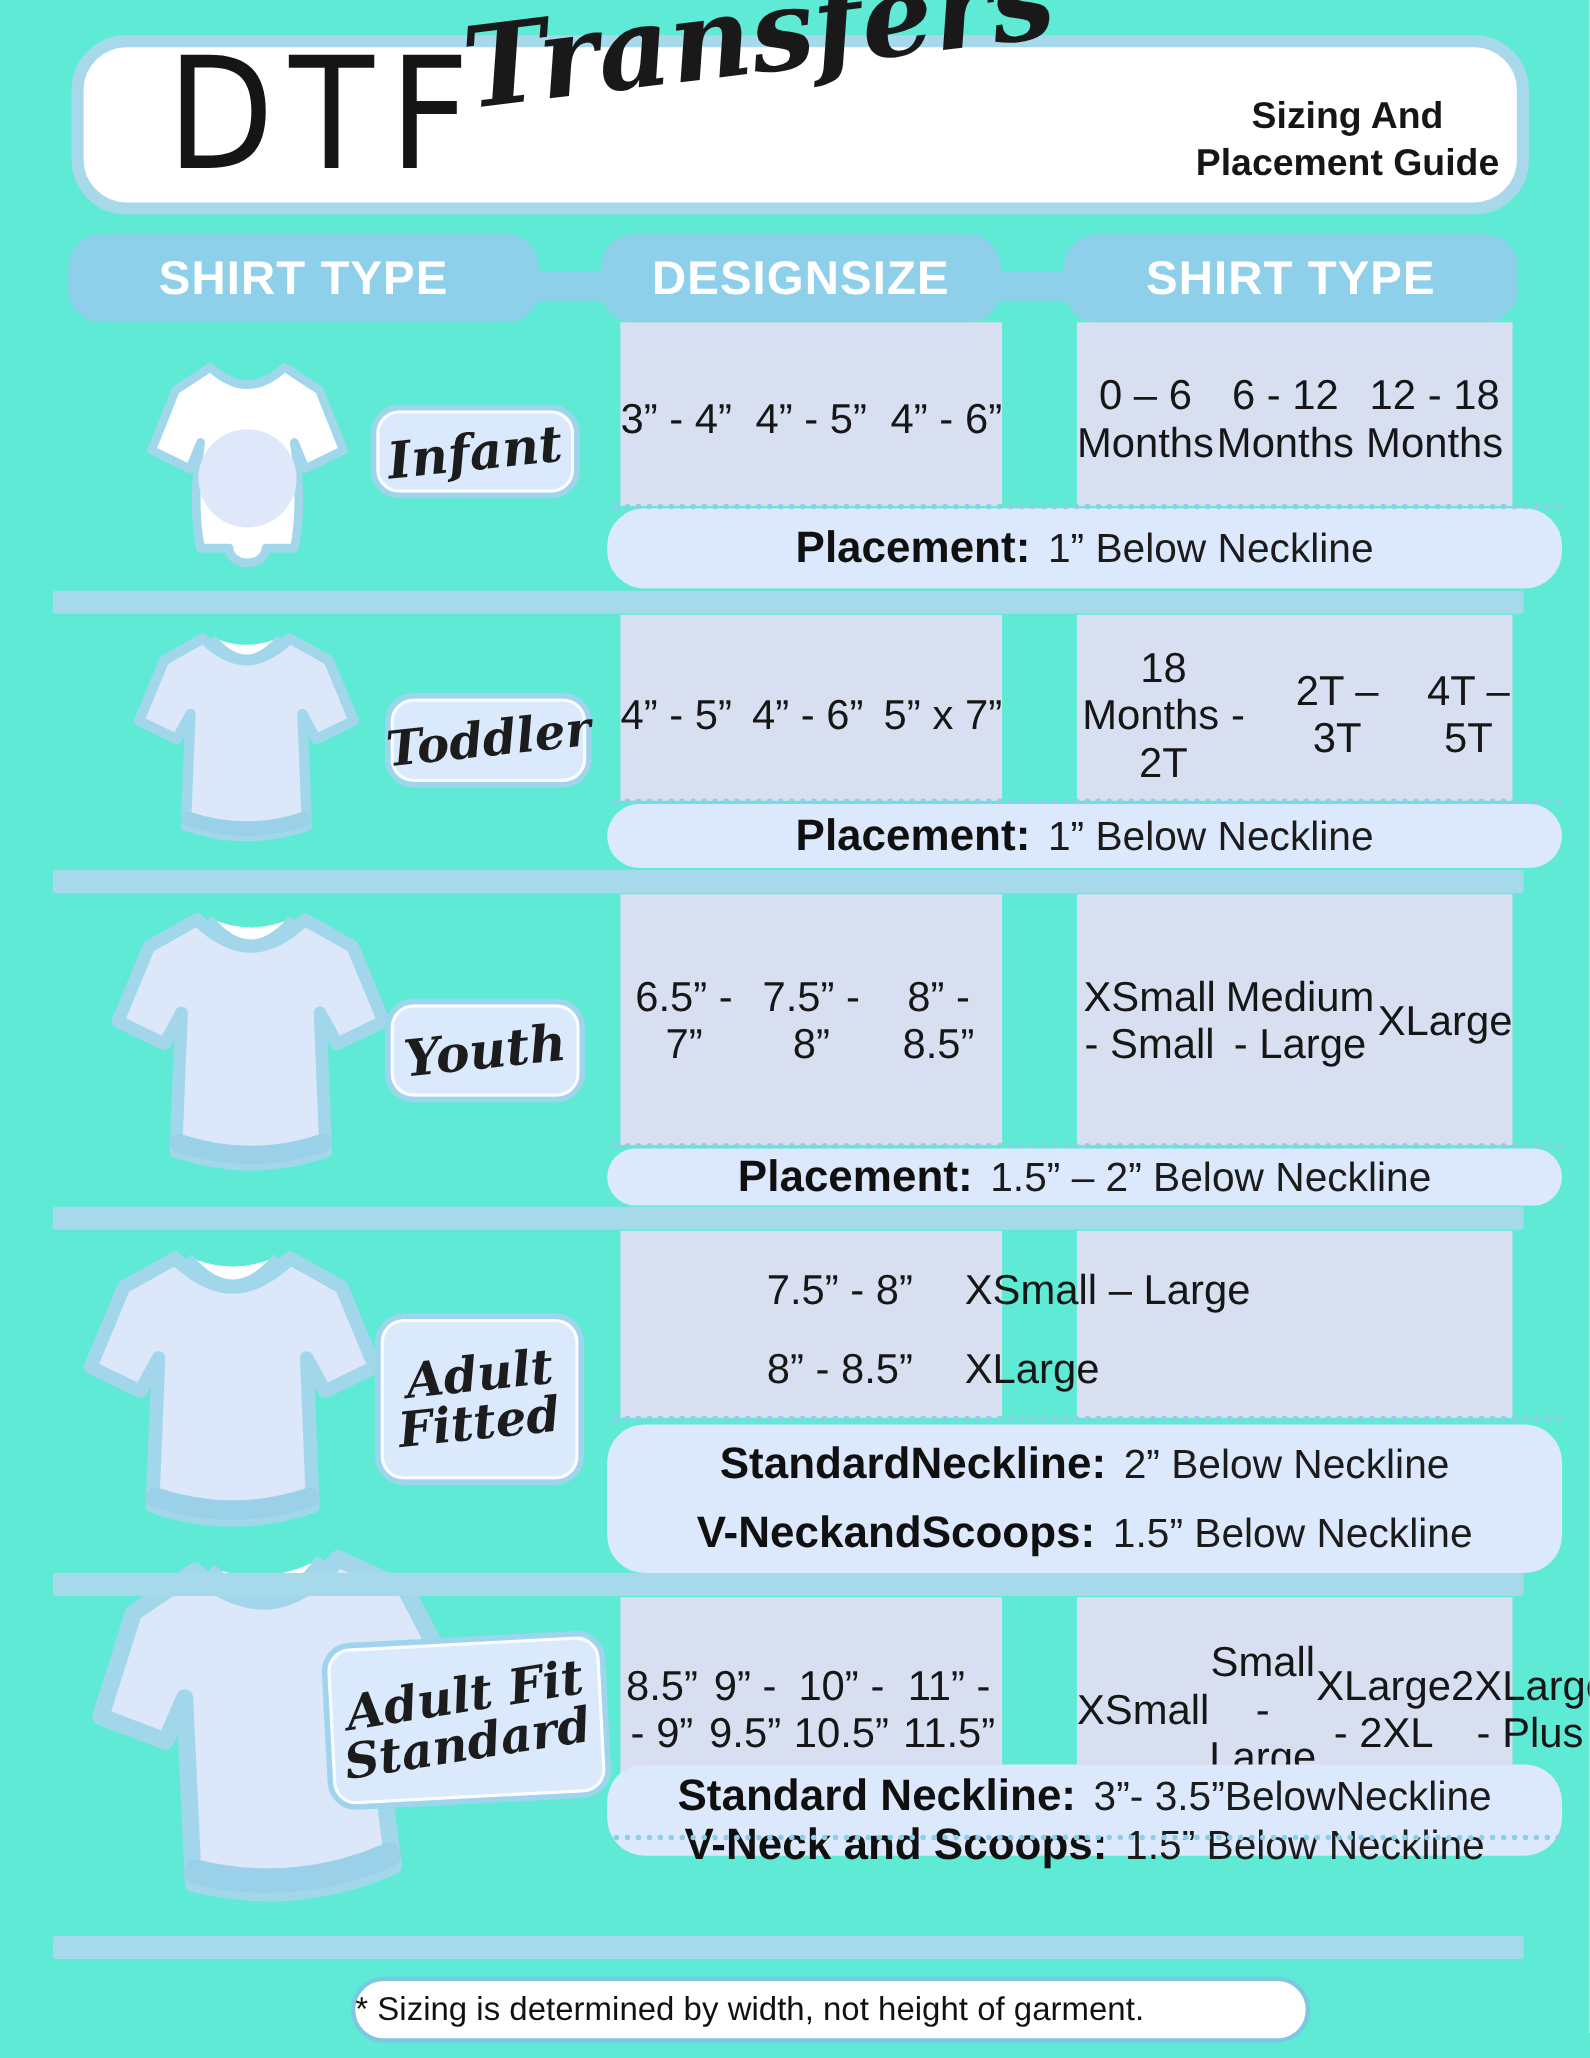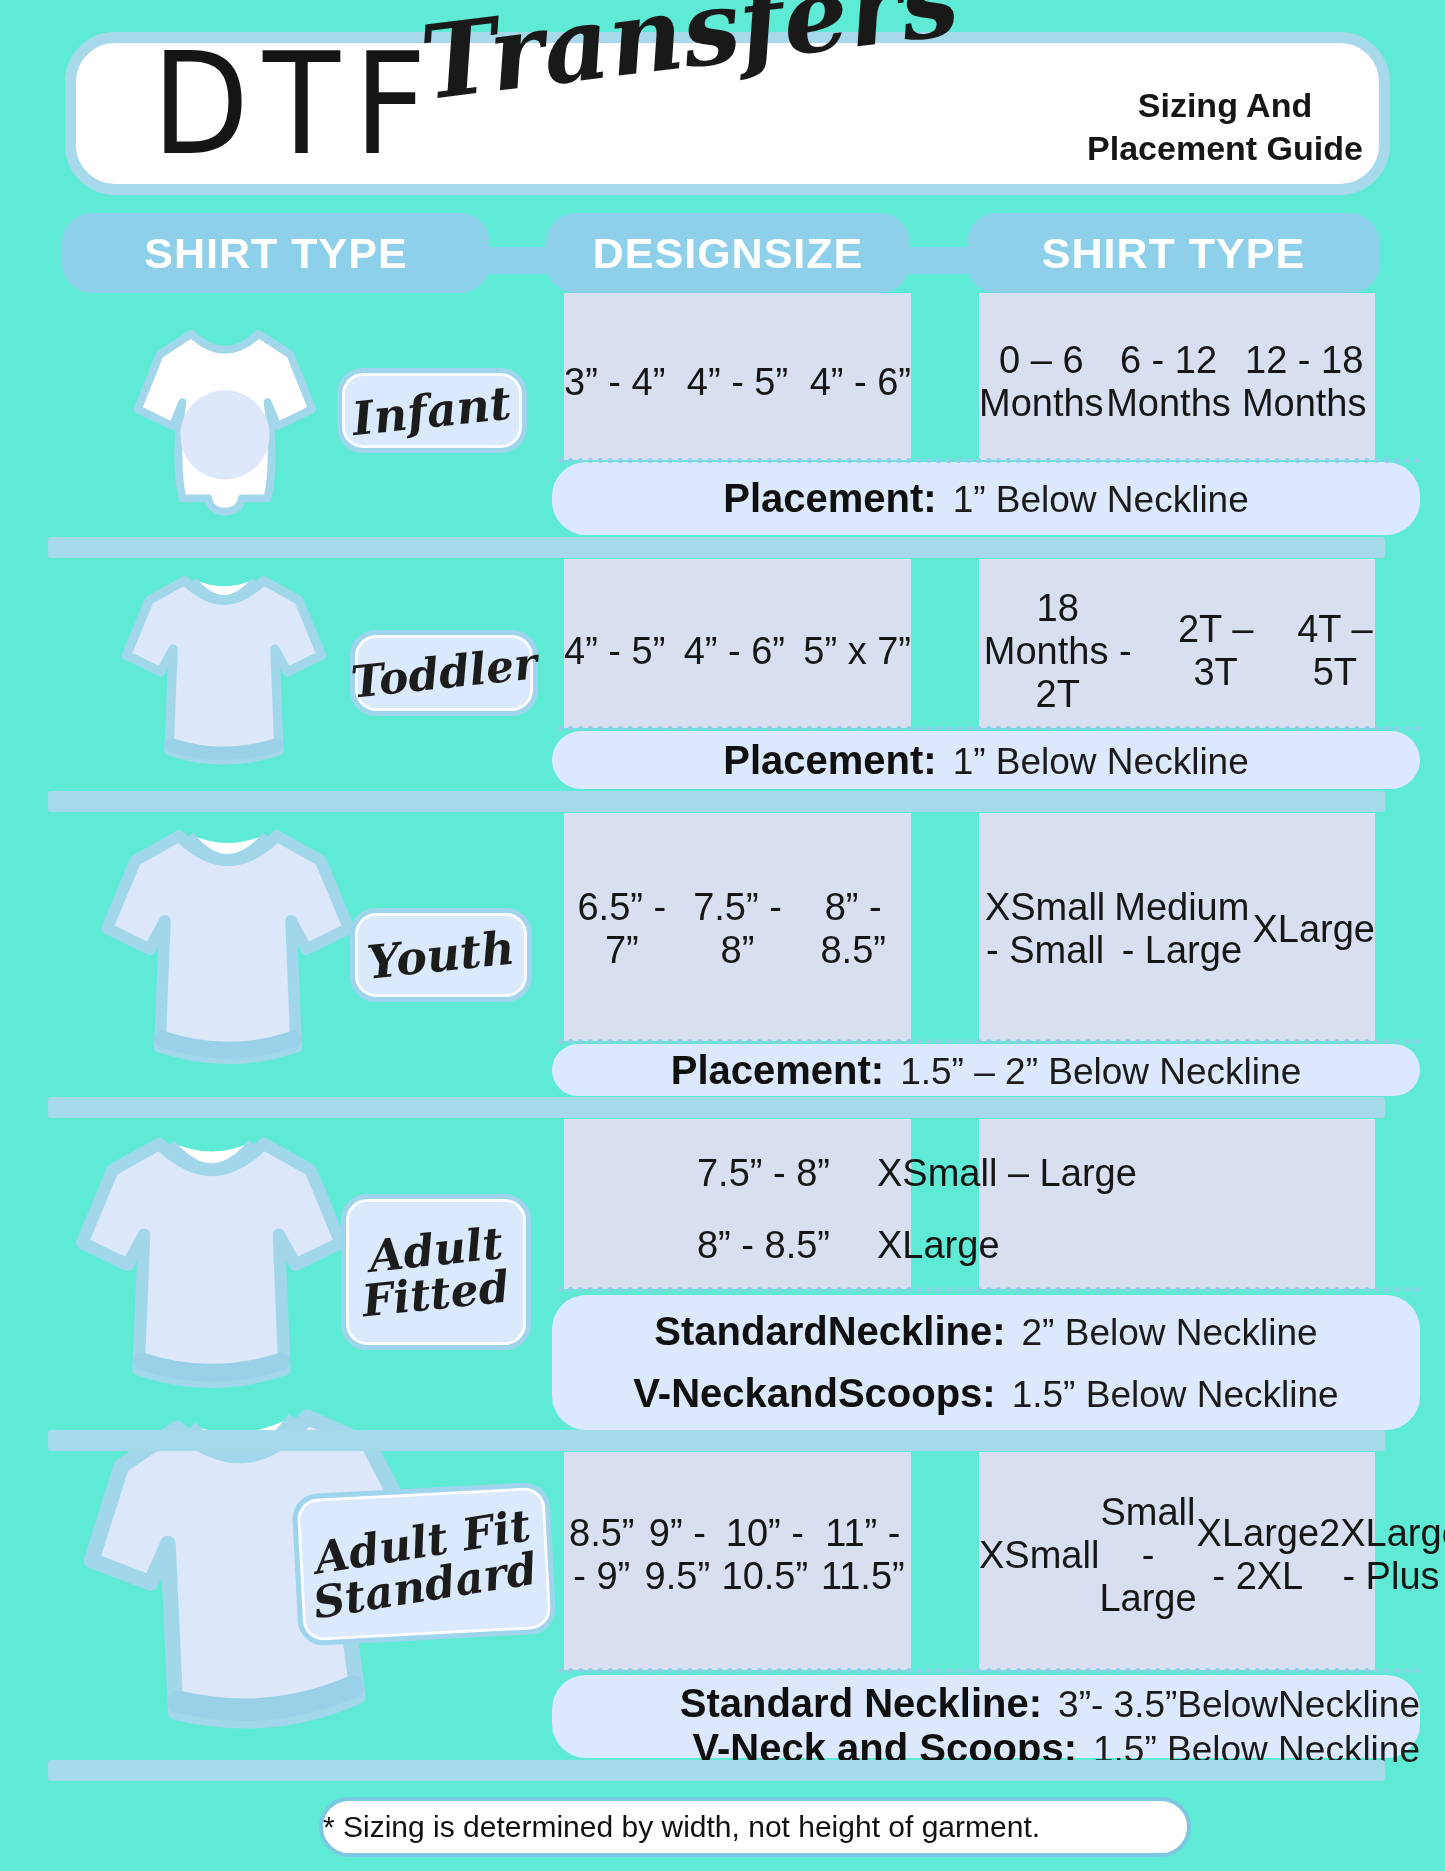--- a/index.html
+++ b/index.html
@@ -234,21 +234,21 @@
     <span>9” - 9.5”</span>
     <span>10” - 10.5”</span>
     <span>11” - 11.5”</span>
   </div>
   <div class="size-stack shirt-x" style="top:1462px;height:186px;">
     <span>XSmall</span>
     <span>Small - Large</span>
     <span>XLarge - 2XL</span>
     <span>2XLarge - Plus</span>
   </div>
-  <div class="placement double" style="top:1675px;height:83px;align-items:flex-end;">
+  <div class="placement double" style="top:1604px;height:83px;">
     <div class="pl-line">
       <span class="pl-label">Standard Neckline:</span>
       <span class="pl-value">3”- 3.5”BelowNeckline</span>
     </div>
     <div class="pl-line">
       <span class="pl-label">V-Neck and Scoops:</span>
       <span class="pl-value">1.5” Below Neckline</span>
     </div>
   </div>
 

